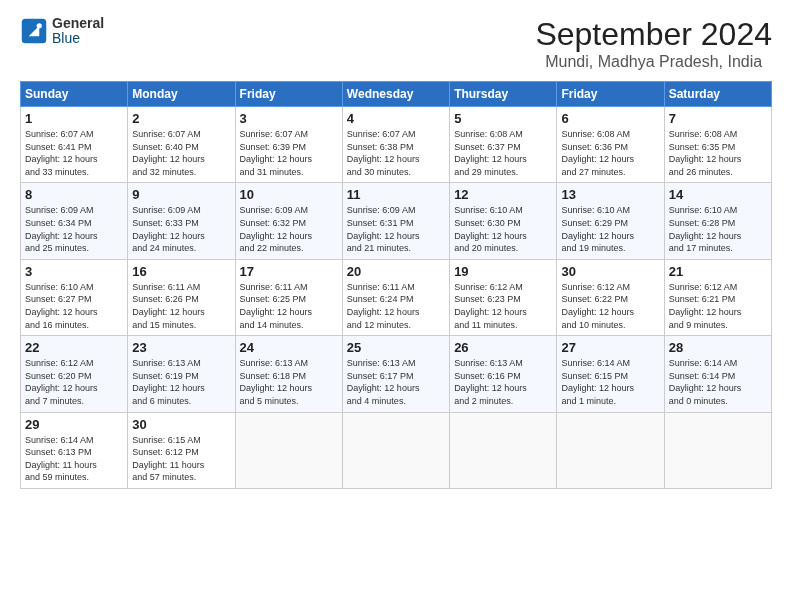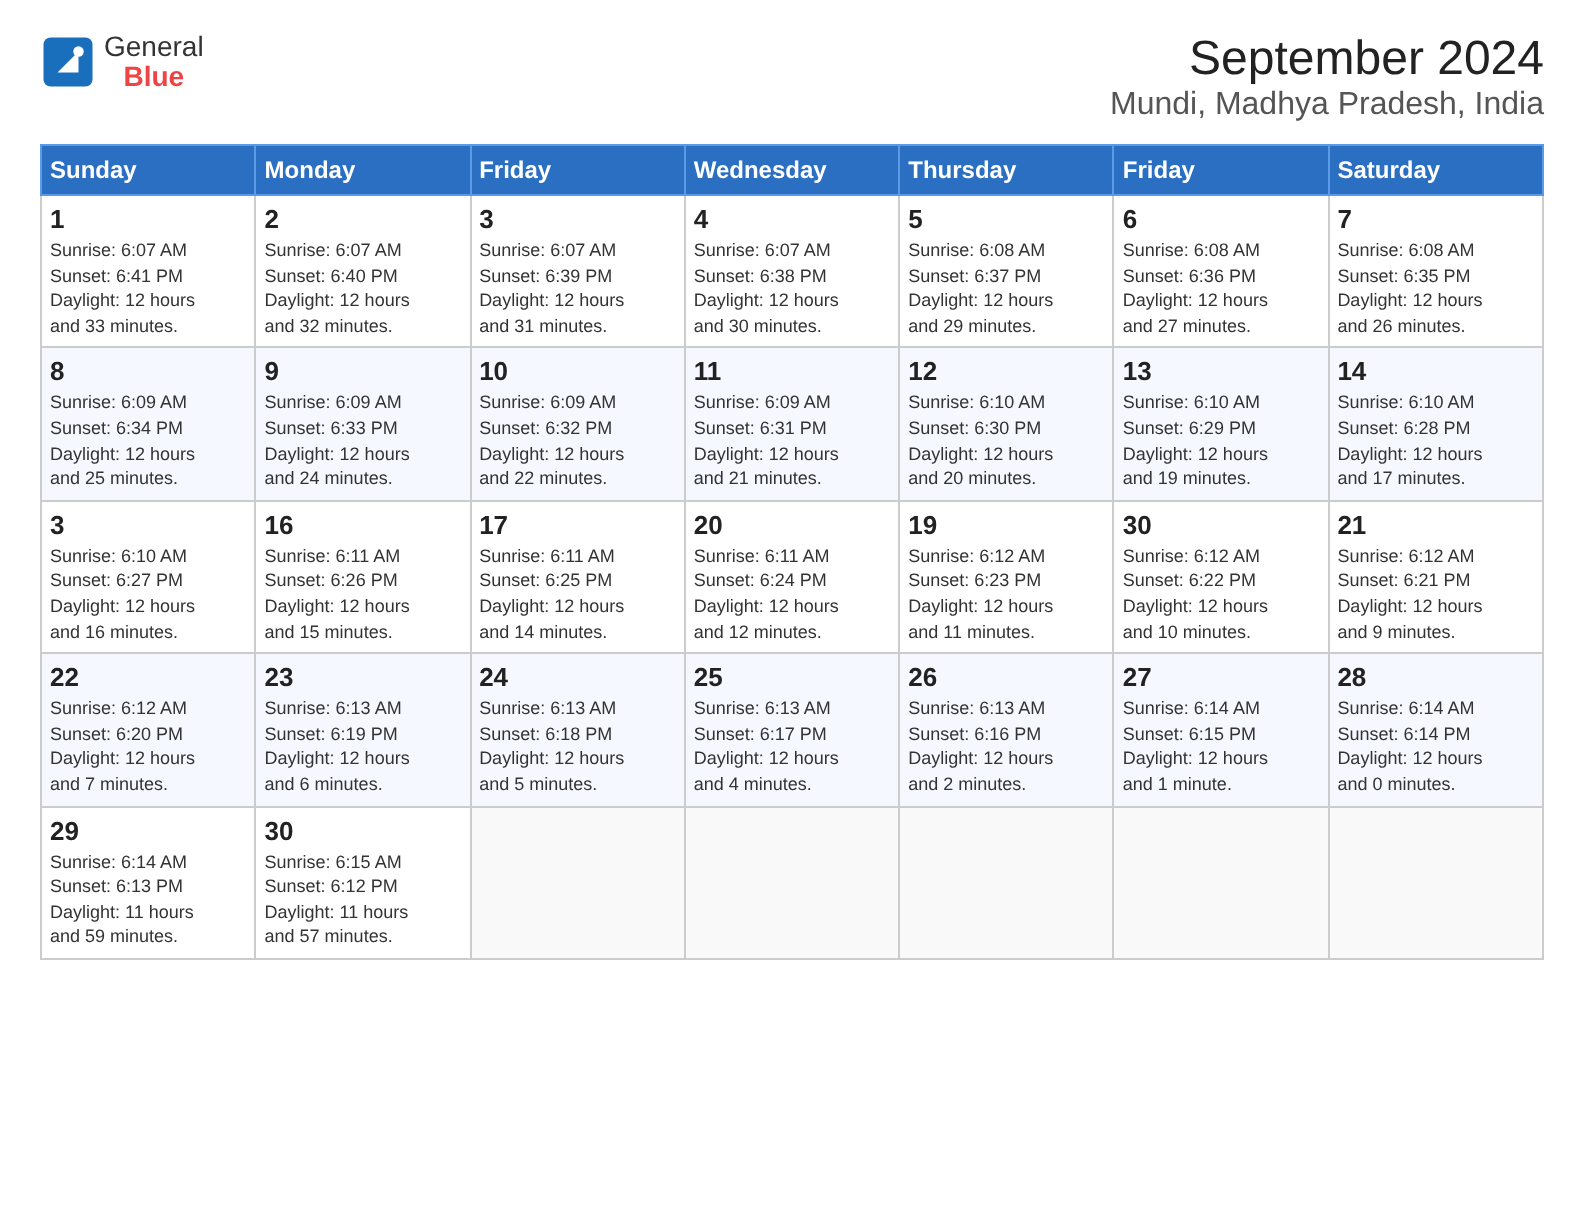--- a/index.html
+++ b/index.html
@@ -25,38 +25,37 @@
       align-items: center;
       gap: 4px;
     }
     .logo-text {
       display: flex;
       flex-direction: column;
       line-height: 1.1;
     }
     .logo-general {
       font-size: 14px;
-      font-weight: normal;
+      font-weight: bold;
       color: #333;
     }
     .logo-blue {
       font-size: 14px;
-      font-weight: bold;
-      color: #ef4444;
-      text-align: center;
+      font-weight: normal;
+      color: #0c4a6e;
     }
     .logo-icon {
       width: 28px;
       height: 28px;
     }
     .title-block {
       text-align: right;
     }
     .cal-title {
-      font-size: 24px;
+      font-size: 32px;
       font-weight: normal;
       color: #222;
     }
     .cal-subtitle {
       font-size: 16px;
       color: #555;
       text-align: center;
     }
     .calendar {
       width: 100%;

